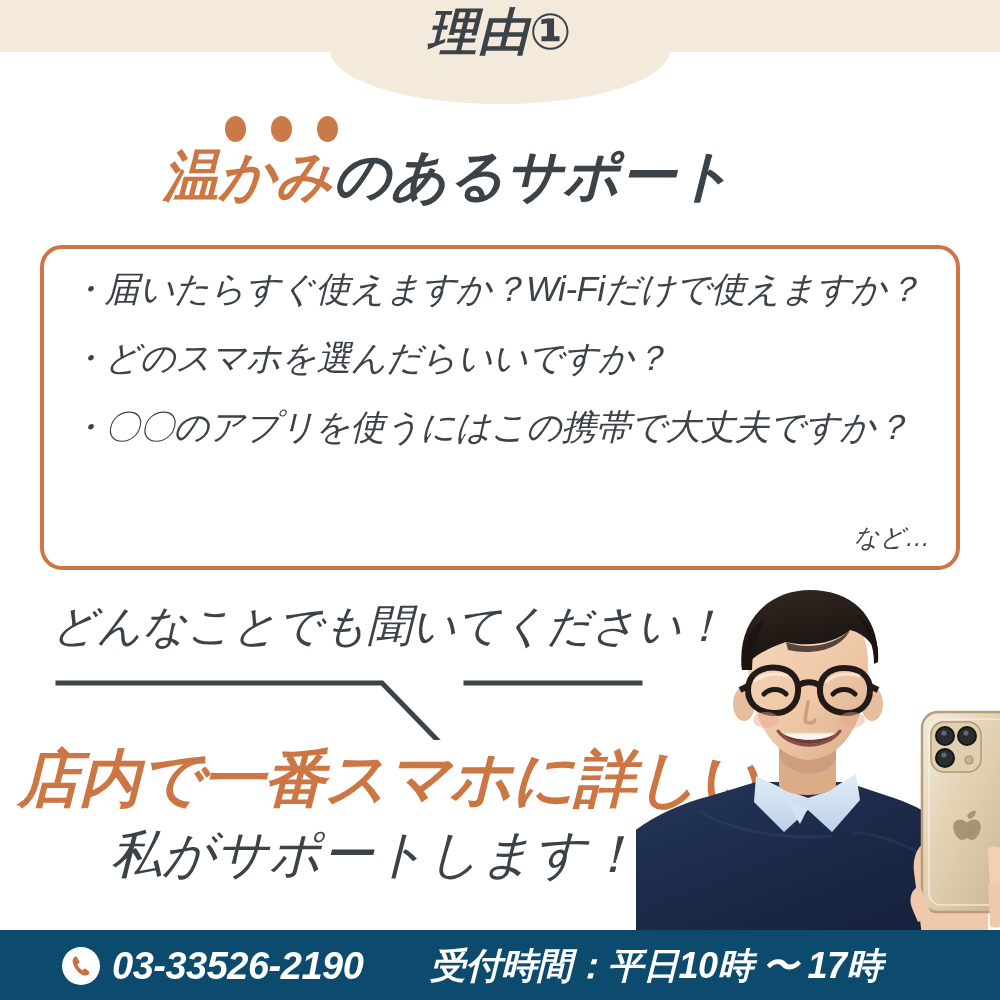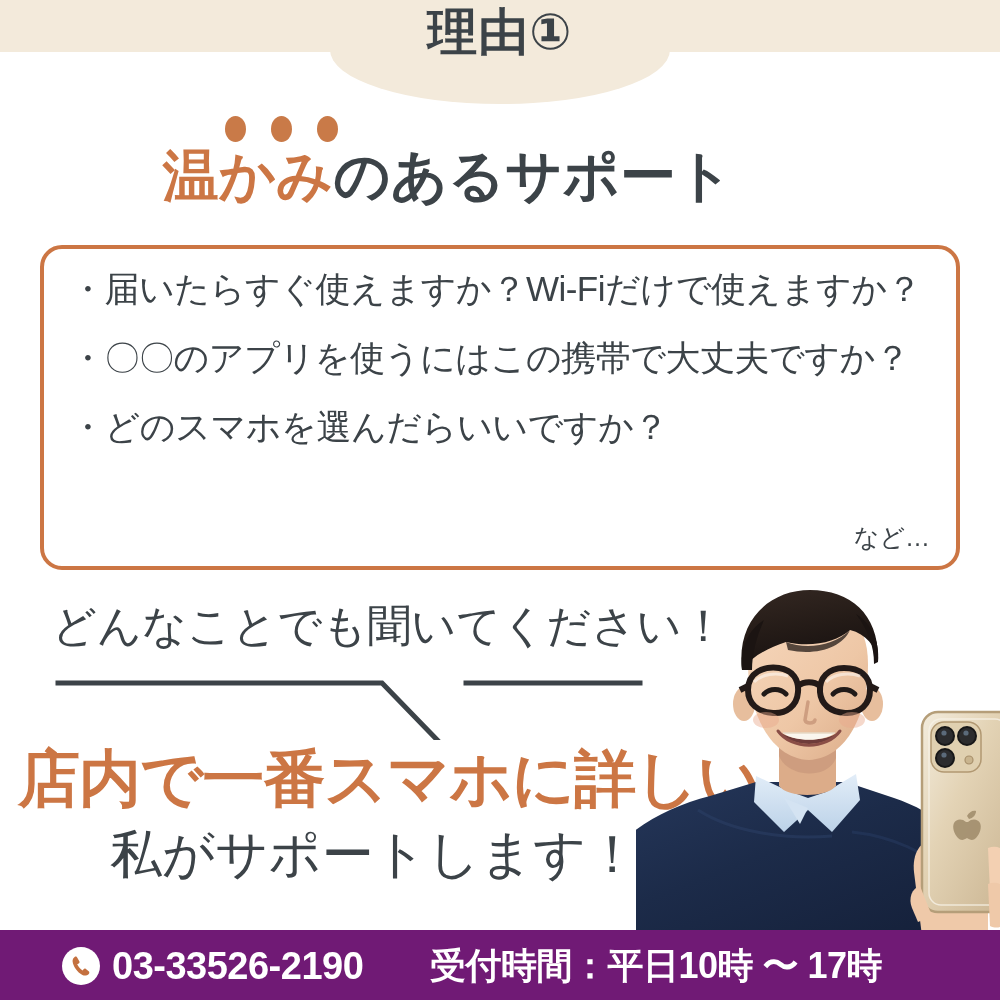--- a/index.html
+++ b/index.html
@@ -2,21 +2,21 @@
 <html lang="ja"><head>
 <meta charset="utf-8">
 <style>
   html,body{margin:0;padding:0;}
   body{
     width:1000px;height:1000px;
     background:#ffffff;
     font-family:"Liberation Sans","DejaVu Sans",sans-serif;
     overflow:hidden;
   }
-  #root{position:relative;width:1000px;height:1000px;background:#fff;overflow:hidden;}
+  #root{position:relative;width:1000px;height:1000px;background:#fff;overflow:hidden;font-style:italic;}
 
   
   .band{
     position:absolute;left:0;top:0;width:1000px;height:52px;
     background:var(--beige,#F3EADB);
   }
   .bulge{
     position:absolute;left:330px;top:-48px;width:340px;height:152px;
     background:var(--beige,#F3EADB);
     border-radius:0 0 170px 170px / 0 0 54px 54px;
@@ -127,22 +127,22 @@
     <i style="background: rgb(201, 122, 72);"></i>
     <i style="background: rgb(201, 122, 72);"></i>
     <i style="background: rgb(201, 122, 72);"></i>
   </div>
 
   <div class="subtitle"><span class="hl" style="color: rgb(204, 118, 68);">温かみ</span><span>のあるサポート</span></div>
 
   <div class="qbox" style="border-color: rgb(204, 118, 68);">
     <div class="qlist">
       <div class="qitem">・届いたらすぐ使えますか？Wi-Fiだけで使えますか？</div>
+      <div class="qitem">・どのスマホを選んだらいいですか？</div>
       <div class="qitem">・〇〇のアプリを使うにはこの携帯で大丈夫ですか？</div>
-      <div class="qitem">・どのスマホを選んだらいいですか？</div>
     </div>
     <div class="etc">など…</div>
   </div>
 
   <div class="ask">どんなことでも聞いてください！</div>
 
   <svg class="bubble-line" viewBox="0 0 640 80">
     <path d="M18 23 L342 23 L405 88" fill="none" stroke="#3C4348" stroke-width="5" stroke-linecap="square"></path>
     <path d="M426 23 L600 23" fill="none" stroke="#3C4348" stroke-width="5" stroke-linecap="square"></path>
   </svg>
@@ -253,21 +253,21 @@
                  C344 248 346 241 344 237 C342 233 336 232 332 236 Z" fill="#9E8A69" opacity="0.85"></path>
         <path d="M331 230 C333 226 337 224 340 225 C340 229 337 232 333 233 Z" fill="#9E8A69" opacity="0.85"></path>
       </g>
 
       <path d="M352 262 C362 258 372 264 372 276 L372 296 C372 306 362 310 354 306 Z" fill="#F3D0B2"></path>
       <path d="M352 298 C362 294 372 300 372 312 L372 330 C372 340 362 344 354 340 Z" fill="#EFC9A9"></path>
       <path d="M284 300 C276 302 272 312 276 322 L282 336 L296 330 Z" fill="#EFC9A9"></path>
     </svg>
   </div>
 
-  <div class="footer" style="background: #701a75;">
+  <div class="footer" style="background: #0c4a6e;">
     <svg class="phone-icon" viewBox="0 0 38 38">
       <circle cx="19" cy="19" r="19" fill="#ffffff"></circle>
       <path d="M13.2 9.6 C11.6 10.6 10.3 12.4 10.6 14.6 C11.2 19.6 15.2 25.4 20.4 28
                C22.6 29.1 25.2 28.6 26.8 26.9 C27.6 26 27.5 25 26.7 24.3
                L23.9 21.9 C23.1 21.2 22.2 21.4 21.6 22.2 L20.6 23.5
                C18.4 22.1 16.3 19.7 15.2 17.2 L16.7 16.4
                C17.6 15.9 17.8 15 17.3 14.2 L15.3 10.7 C14.8 9.8 14 9.2 13.2 9.6 Z" fill="#C4703F"></path>
     </svg>
     <div class="phone-num">03-33526-2190</div>
     <div class="hours">受付時間：平日10時 〜 17時</div>

